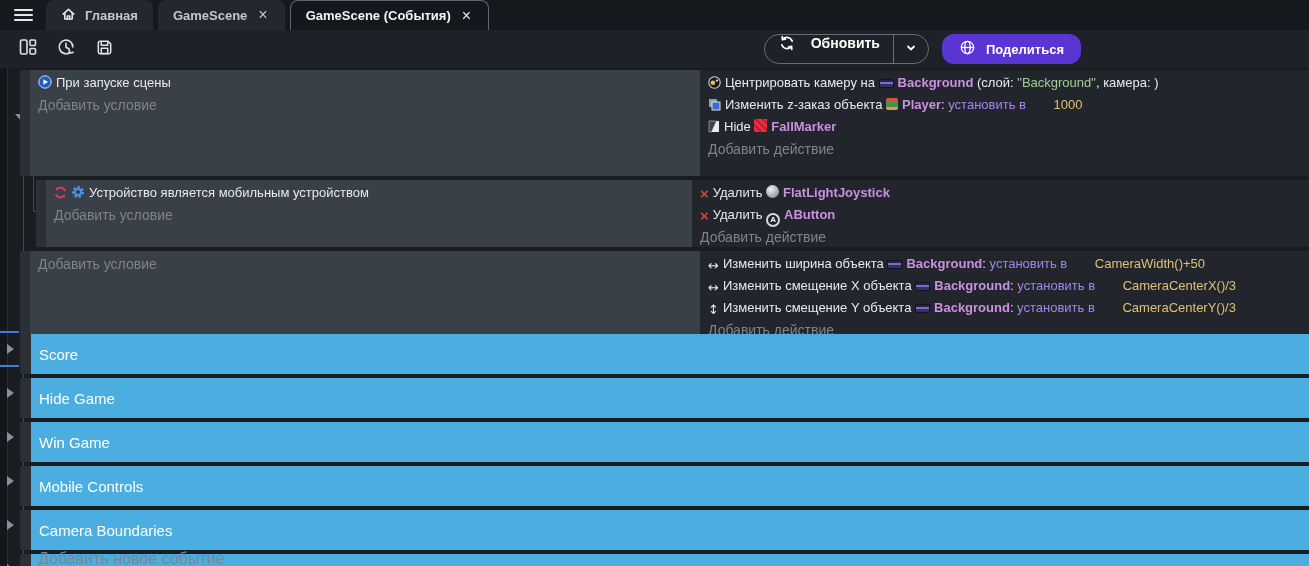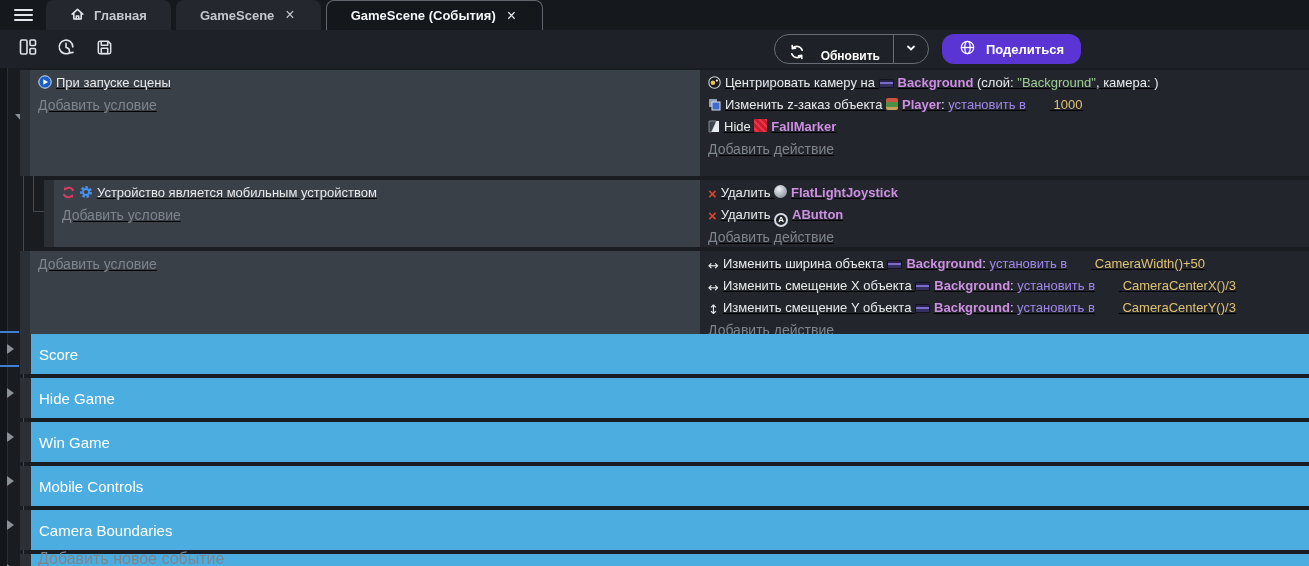--- a/index.html
+++ b/index.html
@@ -4,46 +4,46 @@
 <style>
   * { box-sizing: border-box; margin: 0; padding: 0; }
   html,body { width:1309px; height:566px; overflow:hidden; }
   body { background:#191d22; font-family:"Liberation Sans",sans-serif; }
 
   
   .tabbar { height:30px; background:#15181d; display:flex; align-items:stretch; }
   .hamburger { width:46px; display:flex; align-items:center; justify-content:center; cursor:pointer; }
   .hamburger .bars { width:19px; }
   .hamburger .bars div { height:2px; background:#e3e6ea; margin:3px 0; border-radius:1px; }
-  .tab { display:flex; align-items:center; gap:9px; padding:0 24px; border-radius:8px 8px 0 0;
+  .tab { display:flex; align-items:center; gap:9px; padding:0 15px; border-radius:8px 8px 0 0;
          font-size:13px; font-weight:bold; color:#c3c8ce; background:#24282e; margin-right:5px; cursor:pointer; }
   .tab.active { background:#14171c; border:1px solid #60656d; border-bottom:none; color:#f3f5f7; }
   .tab .close { font-size:16px; font-weight:normal; color:#c3c8ce; padding:0 2px; line-height:1; }
   .tab.active .close { color:#e8eaee; }
 
   
   .toolbar { height:38px; background:#1e2127; display:flex; align-items:center; padding:0 10px; }
   .tool-icon { width:36px; height:30px; display:flex; align-items:center; justify-content:center; cursor:pointer; border-radius:4px; }
   .toolbar .spacer { flex:1; }
   .btn-refresh { display:flex; align-items:stretch; height:30px; border:1px solid #686d75; border-radius:15px; color:#fff; overflow:hidden; }
-  .btn-refresh .main { display:flex; align-items:flex-end; gap:16px; padding:0 13px 0 14px; font-size:12px; font-weight:bold; cursor:pointer; }
+  .btn-refresh .main { display:flex; align-items:flex-start; gap:16px; padding:0 13px 0 14px; font-size:14px; font-weight:bold; cursor:pointer; }
   .btn-refresh .sep { width:1px; background:#686d75; }
   .btn-refresh .drop { width:34px; display:flex; align-items:center; justify-content:center; cursor:pointer; }
   .btn-share { display:flex; align-items:center; gap:10px; height:30px; margin-left:13px; margin-right:218px;
                padding:0 17px; background:var(--accent-purple); border-radius:12px; color:#fff; font-size:13px; font-weight:bold; cursor:pointer; }
 
   
   .sheet { position:relative; height:498px; background:#191d22; }
   .leftstrip { position:absolute; left:0; top:0; bottom:0; width:8px; background:#13161b; border-right:1px solid #2a2e35; }
   .tree-line { position:absolute; background:#43484f; }
   .tri-down { position:absolute; width:0; height:0; border-left:7px solid transparent; border-right:7px solid transparent; border-top:8px solid #8a9098; }
   .tri-right { position:absolute; width:0; height:0; border-top:5px solid transparent; border-bottom:5px solid transparent; border-left:7px solid #8a9098; }
 
   .events { position:absolute; left:20px; top:2px; right:0; }
-  .event-block { display:flex; margin-bottom:4px;text-decoration:underline; }
+  .event-block { display:flex; margin-bottom:4px; }
   .block-margin { width:10px; background:#2b3037; }
   .cond-panel { background:var(--condition-bg); padding:3px 0 0 8px; overflow:hidden; }
   .act-panel  { flex:1; background:var(--action-bg); padding:3px 0 0 8px; overflow:hidden; }
 
   .row { font-size:13px; line-height:20px; color:#e8eaec; white-space:nowrap; }
   .row .ic { display:inline-block; vertical-align:-2px; margin-right:4px; }
   .add-row { font-size:14px; line-height:20px; color:var(--add-label); cursor:pointer; }
   .seg-plain  { color:#e8eaec; }
   .seg-object { color:var(--object-name); font-weight:bold; }
   .seg-string { color:var(--string-value); }
@@ -189,21 +189,21 @@
                 <rect x="1" y="1" width="8" height="8" fill="#8fa0b4"></rect>
                 <rect x="4" y="4" width="8" height="8" fill="#3d6bd0" stroke="#d7dde5" stroke-width="1"></rect>
               </svg></span><span class="seg-plain">Изменить z-заказ объекта </span><span class="obj-wrap"><span class="obj obj-player"></span></span><span class="seg-object">Player</span><span class="seg-plain">: </span><span class="seg-param">установить в</span><span class="seg-expr"> 1000</span></div>
           <div class="row"><span class="ic"><svg width="12" height="13" viewBox="0 0 12 13">
                 <path d="M1 1 H8.5 L3.5 12 H1 Z" fill="#3c434c" stroke="#98a0a9" stroke-width="0.8"></path>
                 <path d="M8.5 1 H11 V12 H3.5 Z" fill="#e8ecf1"></path>
               </svg></span><span class="seg-plain">Hide </span><span class="obj-wrap"><span class="obj obj-fallmarker"></span></span><span class="seg-object">FallMarker</span></div>
           <div class="add-row">Добавить действие</div>
         </div>
       </div>
-      <div class="event-block" style="margin-left: 24px; min-height: 62px;">
+      <div class="event-block" style="margin-left: 16px; min-height: 62px;">
         <div class="block-margin"></div>
         <div class="cond-panel" style="width: 646px;">
           <div class="row"><span class="ic"><svg width="13" height="13" viewBox="0 0 13 13">
                 <g fill="none" stroke="#d63c5e" stroke-width="2.1" stroke-linecap="round">
                   <path d="M10.9 4.1 A4.9 4.9 0 0 0 3.6 2.8"></path>
                   <path d="M2.1 8.9 A4.9 4.9 0 0 0 9.4 10.2"></path>
                 </g>
                 <path d="M2.1 1.0 L4.9 3.2 L1.9 4.7 Z" fill="#d63c5e"></path>
                 <path d="M10.9 12.0 L8.1 9.8 L11.1 8.3 Z" fill="#d63c5e"></path>
               </svg></span><span class="ic"><svg width="14" height="14" viewBox="0 0 14 14">

